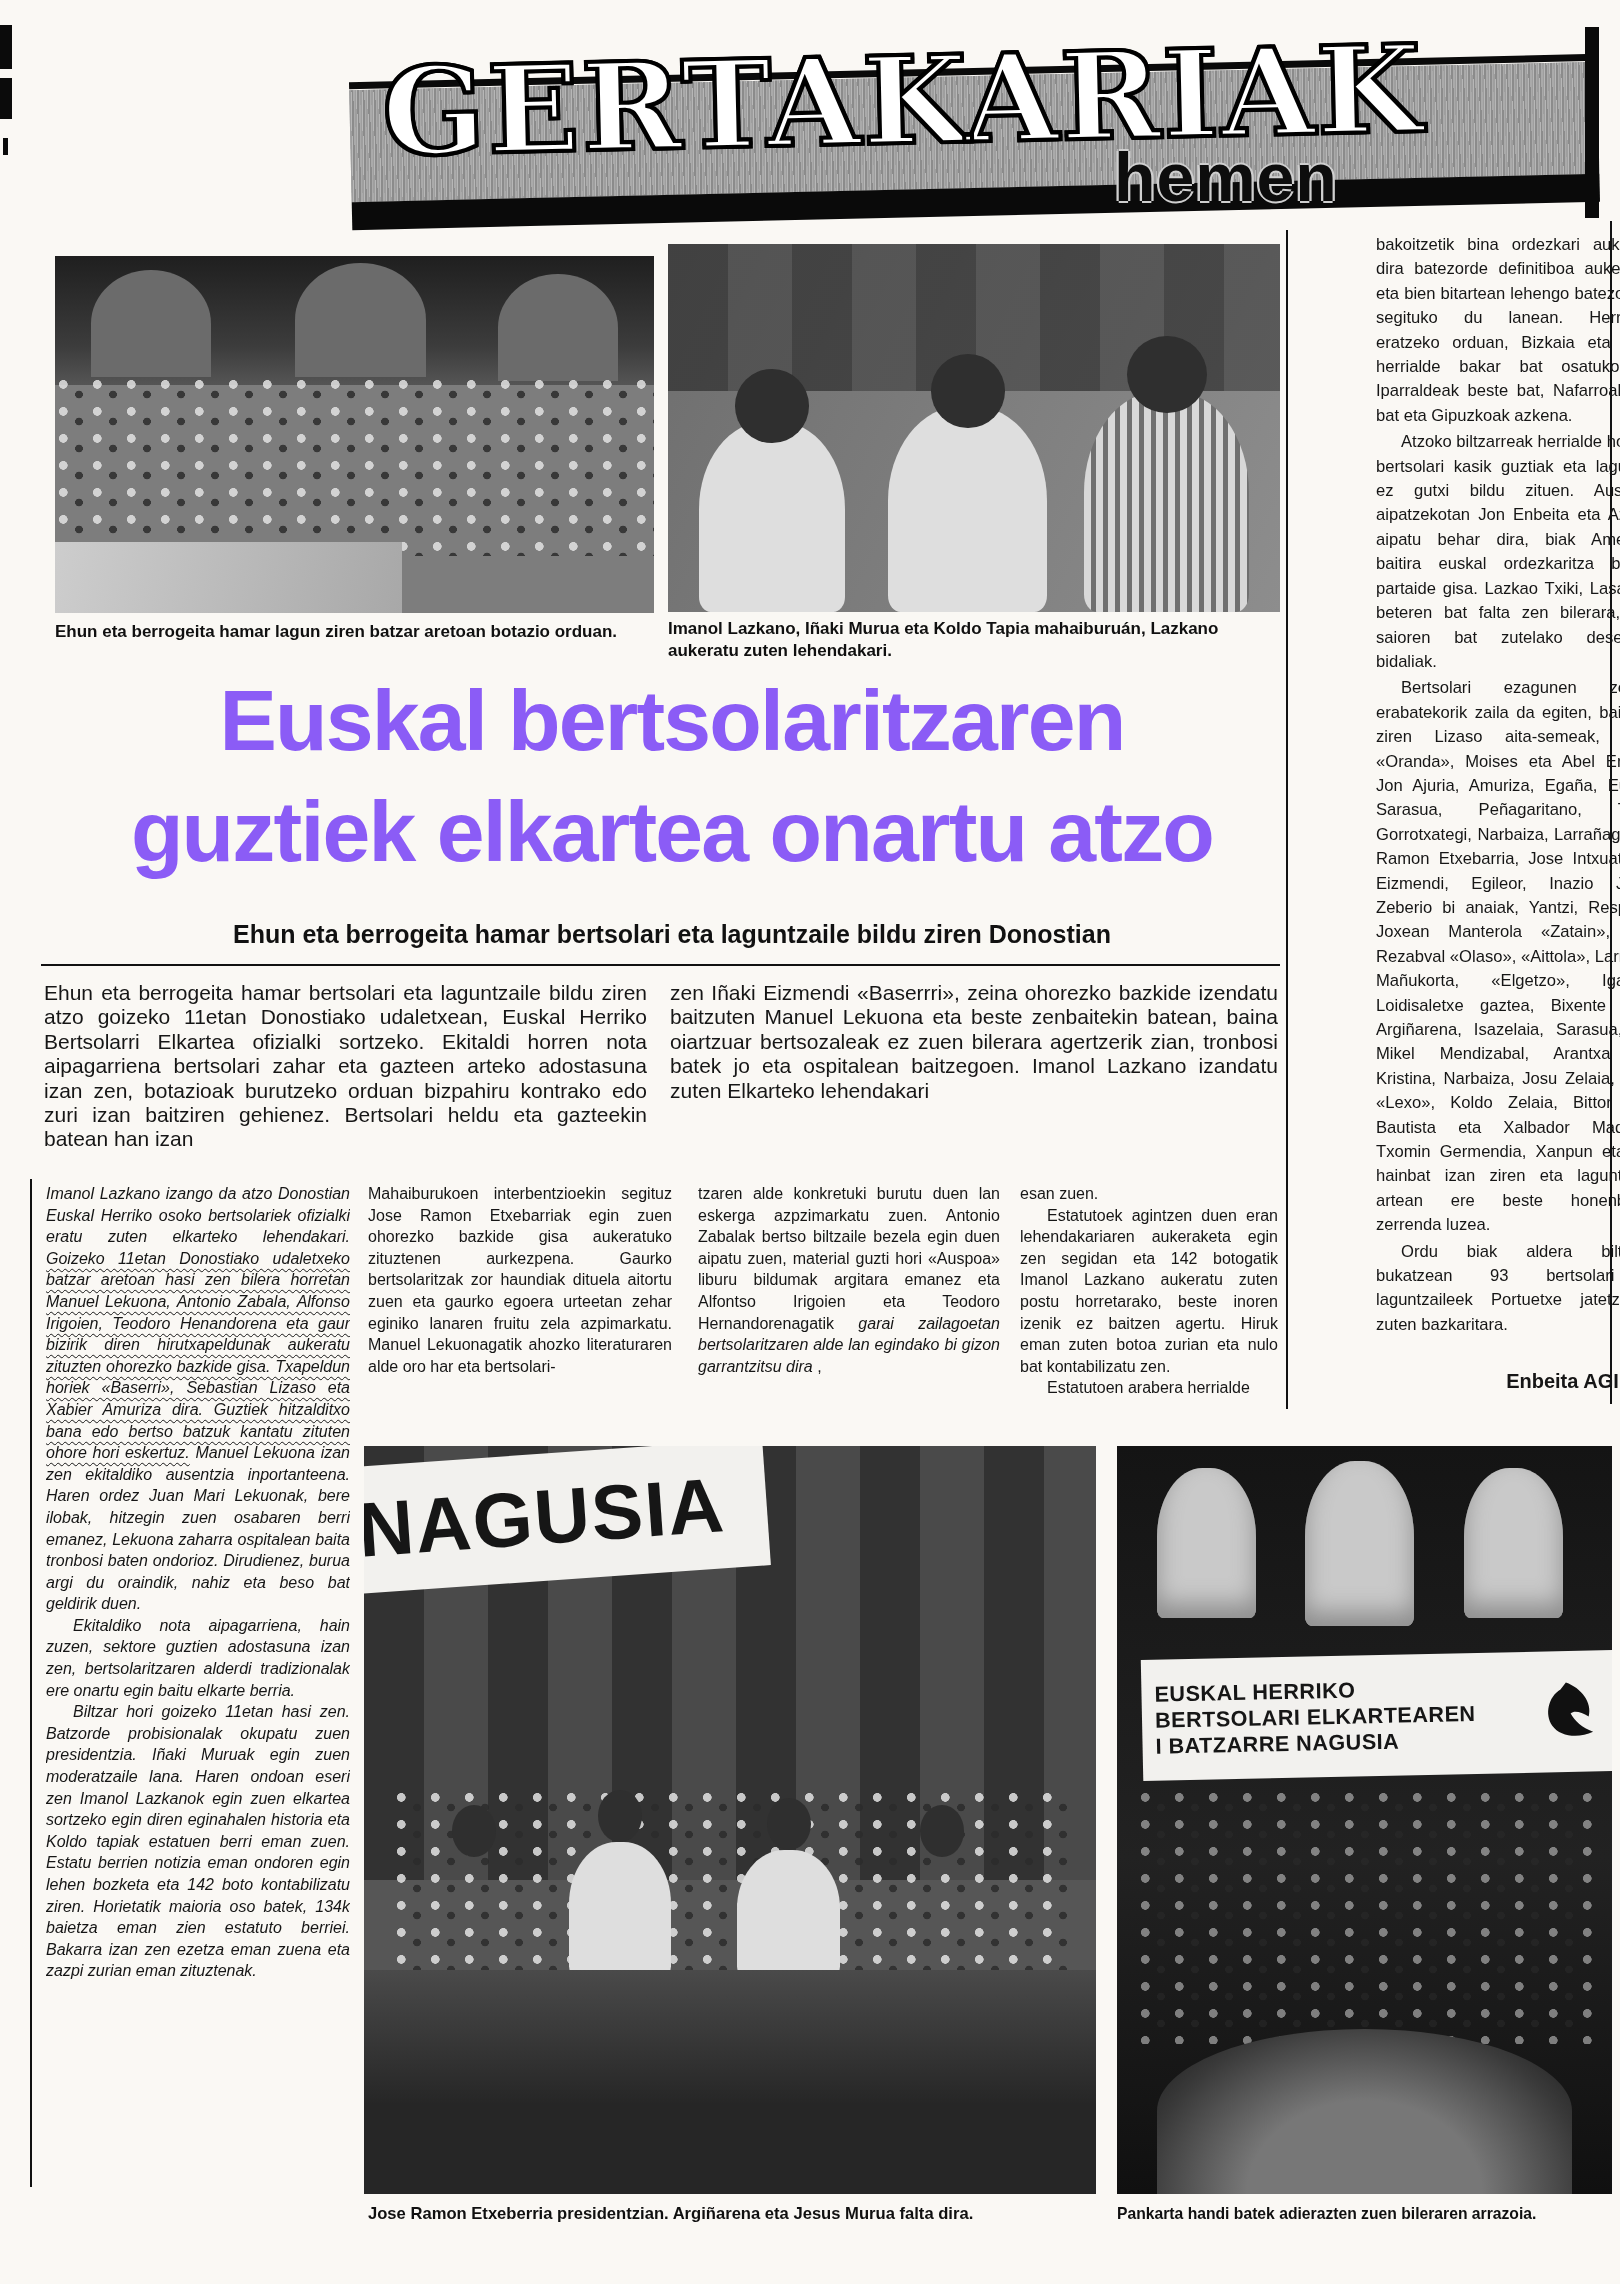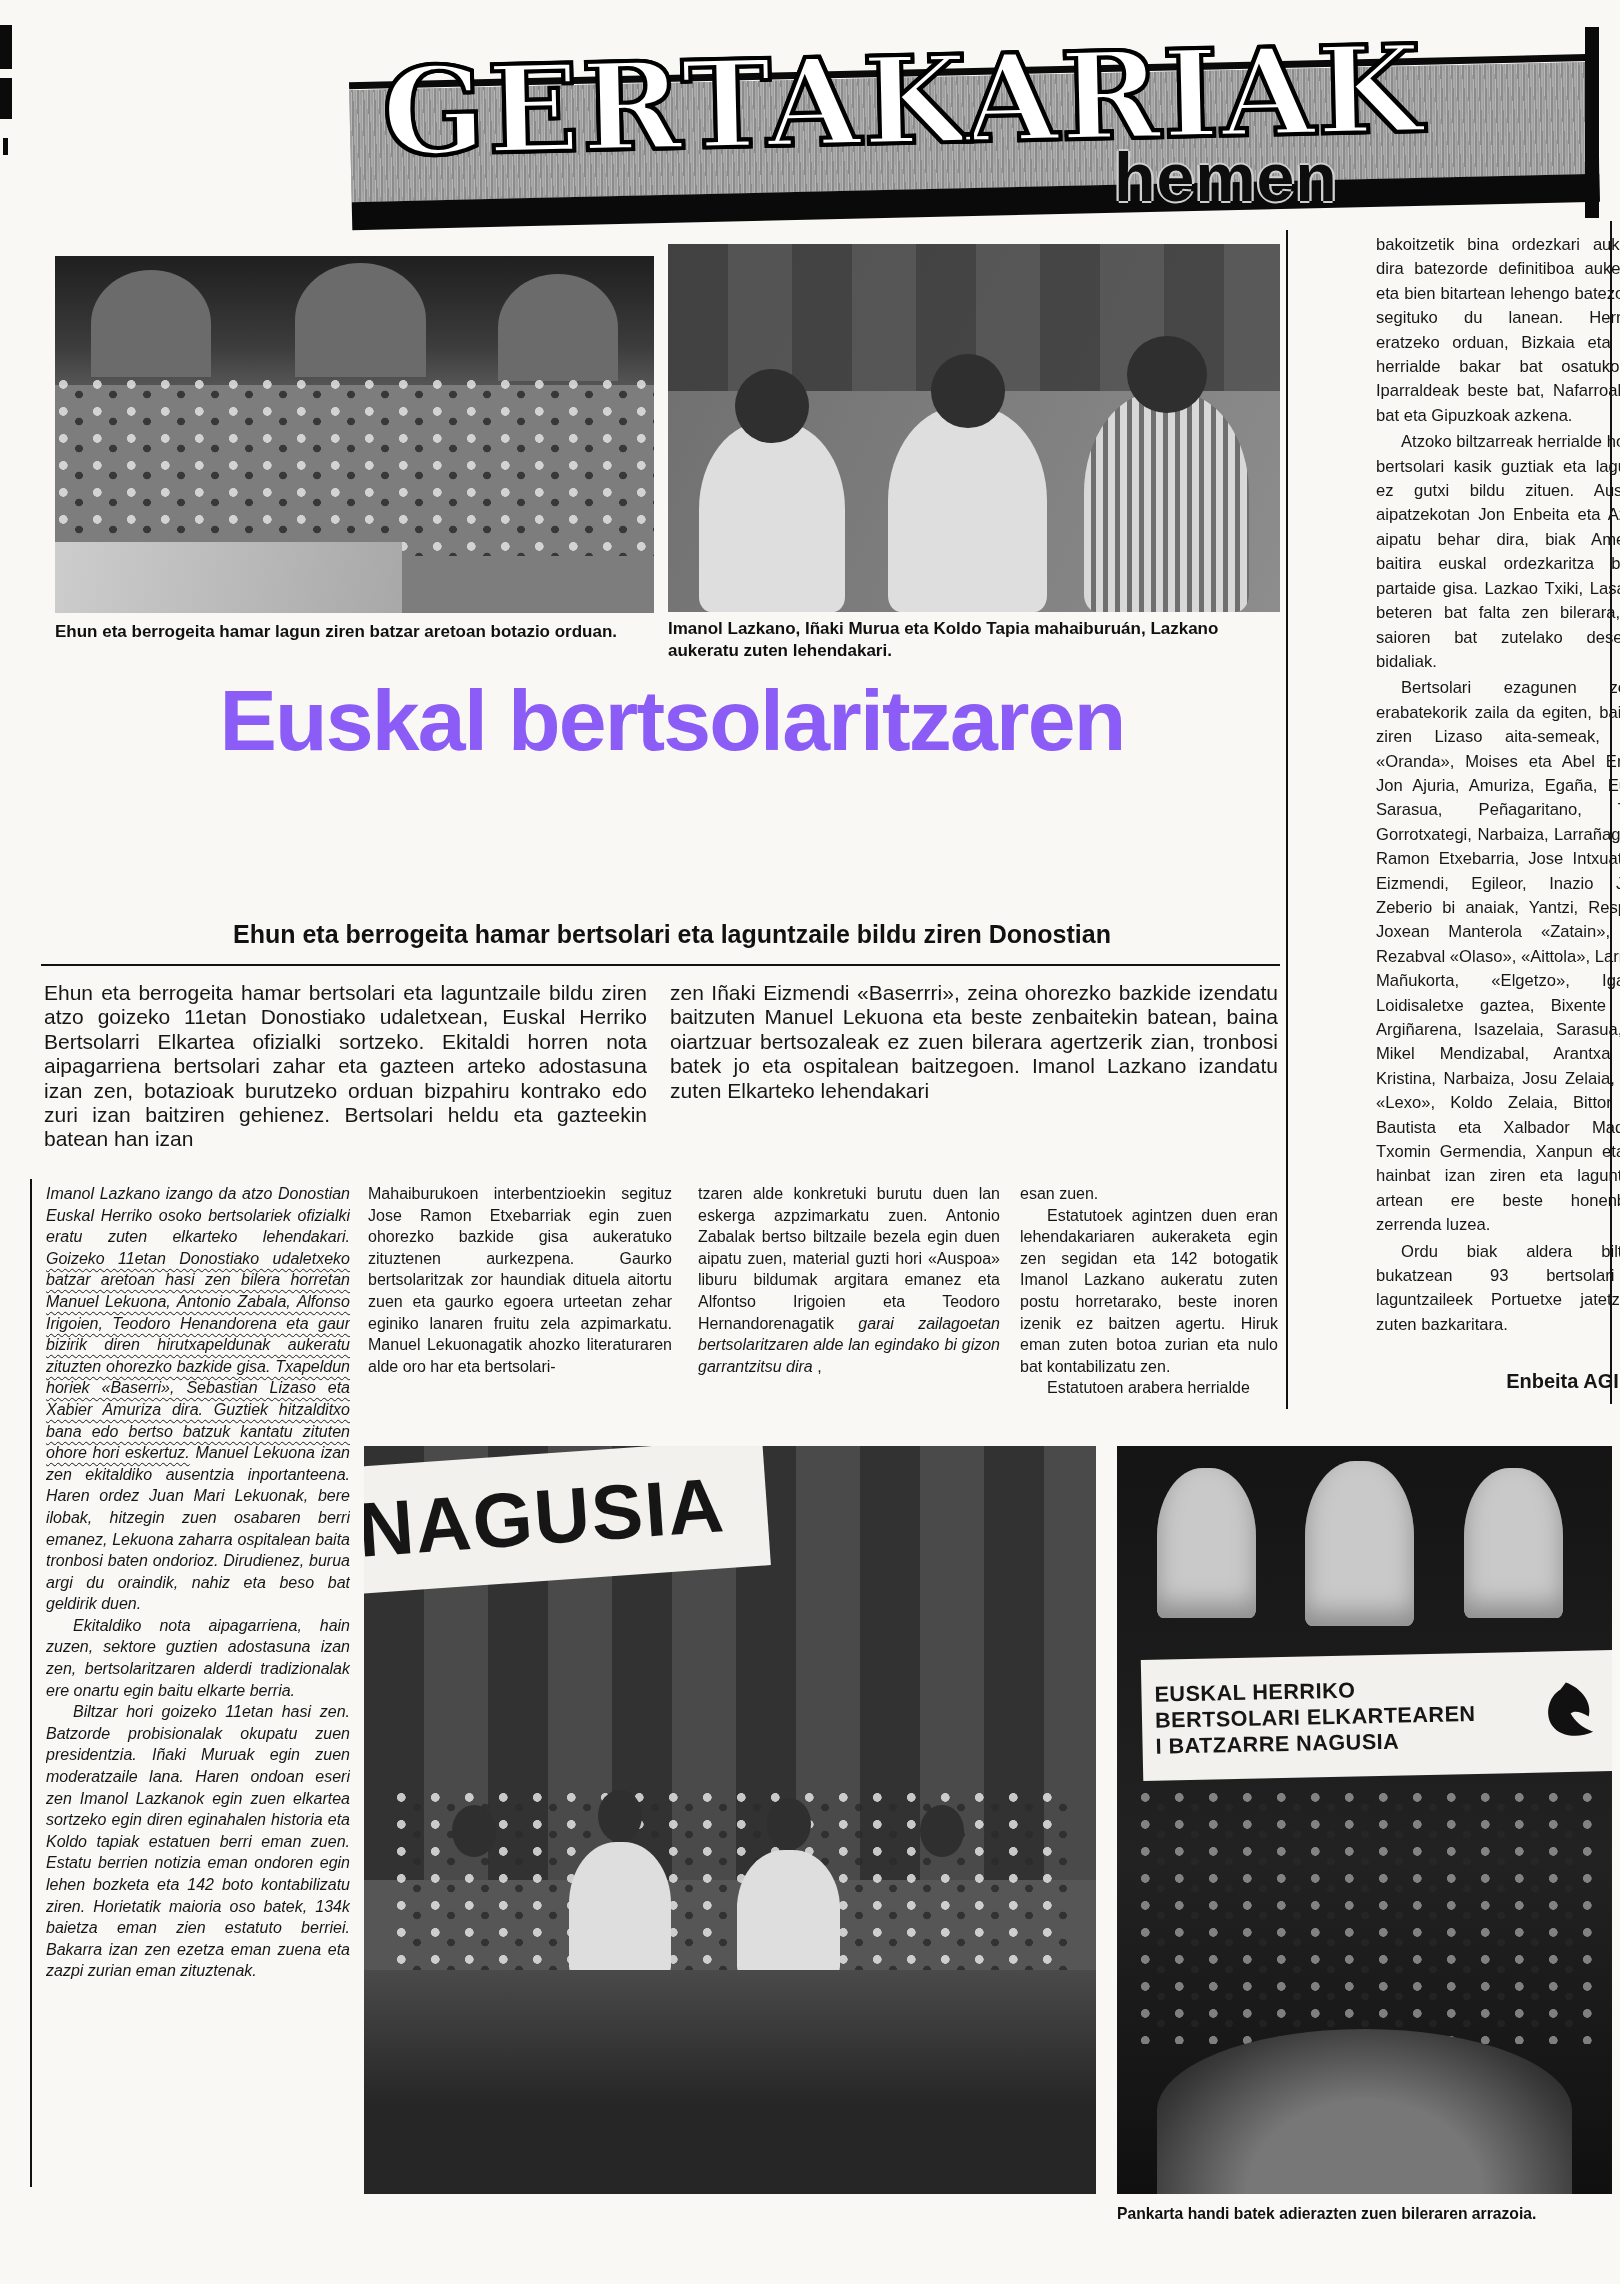--- a/index.html
+++ b/index.html
@@ -123,20 +123,21 @@
     <div class="person-head" style="left:11%;bottom:46%;width:12%;height:20%;"></div>
     <div class="person-torso" style="left:36%;bottom:0;width:26%;height:56%;"></div>
     <div class="person-head" style="left:43%;bottom:50%;width:12%;height:20%;"></div>
     <div class="person-torso torso-striped" style="left:68%;bottom:0;width:27%;height:60%;"></div>
     <div class="person-head" style="left:75%;bottom:54%;width:13%;height:21%;"></div>
   </div>
   <div class="caption" style="left:668px;top:618px;width:612px;">Imanol Lazkano, Iñaki Murua eta Koldo Tapia mahaiburuán, Lazkano aukeratu zuten lehendakari.</div>
 
   <div class="headline">
     <div>Euskal bertsolaritzaren</div>
+    <div>guztiek elkartea onartu atzo</div>
   </div>
   <div class="subhead">Ehun eta berrogeita hamar bertsolari eta laguntzaile bildu ziren Donostian</div>
   <div class="hrule" style="left:41px;top:964px;width:1239px;height:1.8px;"></div>
 
   <div class="col intro" style="left:44px;top:981px;width:603px;">
     <p>Ehun eta berrogeita hamar bertsolari eta laguntzaile bildu ziren atzo goizeko 11etan Donostiako udaletxean, Euskal Herriko Bertsolarri Elkartea ofizialki sortzeko. Ekitaldi horren nota aipagarriena bertsolari zahar eta gazteen arteko adostasuna izan zen, botazioak burutzeko orduan bizpahiru kontrako edo zuri izan baitziren gehienez. Bertsolari heldu eta gazteekin batean han izan</p>
   </div>
   <div class="col intro" style="left:670px;top:981px;width:608px;">
     <p>zen Iñaki Eizmendi «Baserrri», zeina ohorezko bazkide izendatu baitzuten Manuel Lekuona eta beste zenbaitekin batean, baina oiartzuar bertsozaleak ez zuen bilerara agertzerik zian, tronbosi batek jo eta ospitalean baitzegoen. Imanol Lazkano izandatu zuten Elkarteko lehendakari</p>
   </div>
@@ -176,20 +177,21 @@
     <div class="person-head" style="left:32%;top:46%;width:6%;height:7%;"></div>
     <div class="person-torso" style="left:28%;top:53%;width:14%;height:18%;"></div>
     <div class="person-head" style="left:55%;top:47%;width:6%;height:7%;"></div>
     <div class="person-torso" style="left:51%;top:54%;width:14%;height:17%;"></div>
     <div class="person-head" style="left:76%;top:48%;width:6%;height:7%;"></div>
     <div class="table-front"></div>
     <div class="sign" style="left:-3%;top:1%;width:58%;height:17%;transform:rotate(-4deg);">
       <span class="nagusia-text">NAGUSIA</span>
     </div>
   </div>
+  <div class="caption" style="left:368px;top:2203px;width:728px;font-size:16.6px;">Jose Ramon Etxeberria presidentzian. Argiñarena eta Jesus Murua falta dira.</div>
 
   <div class="photo" style="left:1117px;top:1446px;width:495px;height:748px;background:linear-gradient(#141414,#222 55%,#101010);">
     <div class="windows" style="left:8%;top:3%;width:20%;height:20%;"></div>
     <div class="windows" style="left:38%;top:2%;width:22%;height:22%;"></div>
     <div class="windows" style="left:70%;top:3%;width:20%;height:20%;"></div>
     <div class="sign elk-banner" style="left:5%;top:28%;width:90%;height:14%;">
       <div class="elk-lines">
         <div>EUSKAL HERRIKO</div>
         <div>BERTSOLARI ELKARTEAREN</div>
         <div>I BATZARRE NAGUSIA</div>

